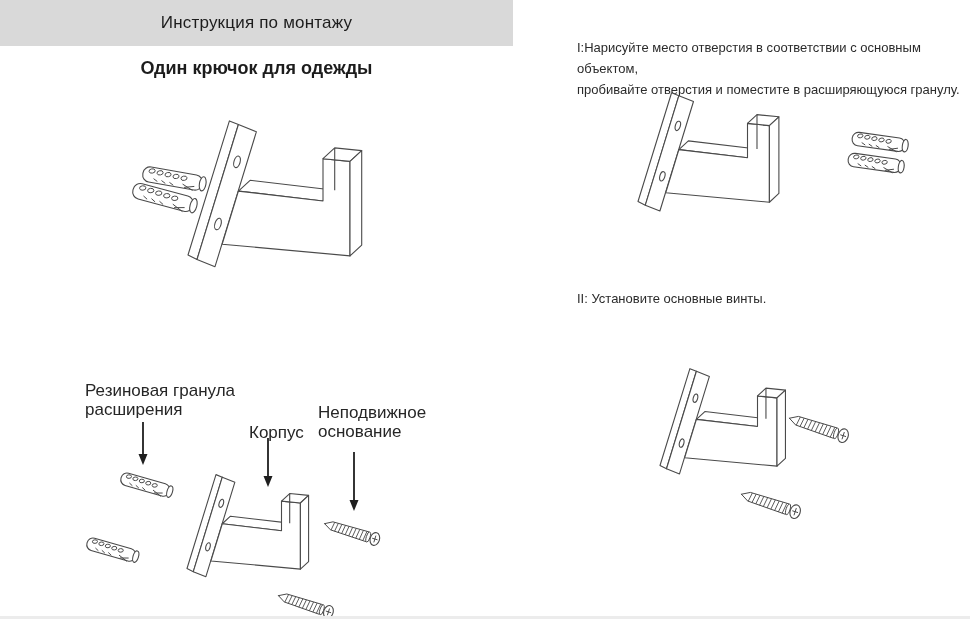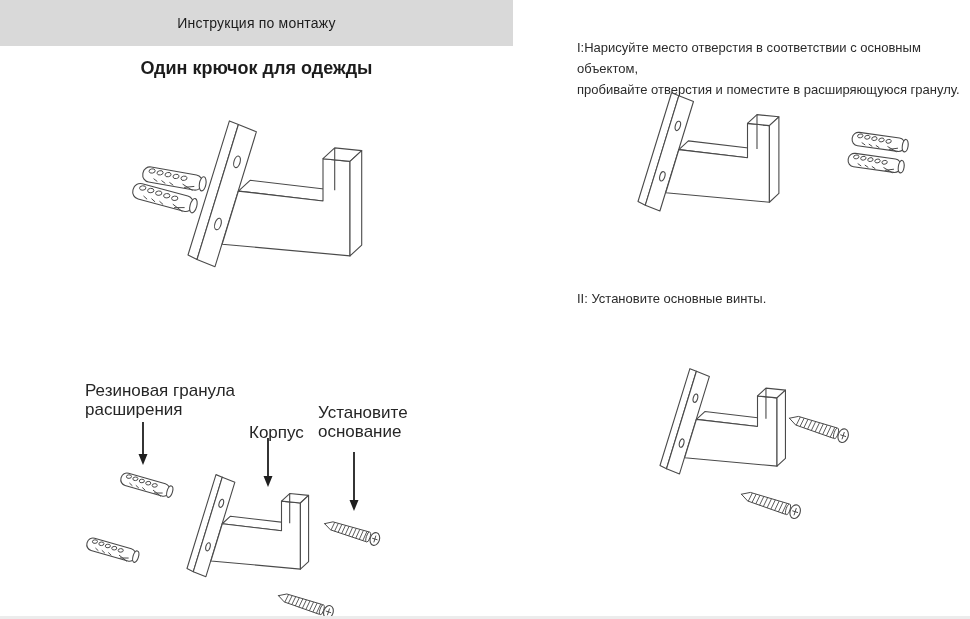--- a/index.html
+++ b/index.html
@@ -12,21 +12,21 @@
   .sheet{
     position:relative;width:970px;height:619px;background:#ffffff;
     font-family:"Liberation Sans",sans-serif;color:var(--text);
     overflow:hidden;
   }
   .header-bar{
     position:absolute;left:0;top:0;width:513px;height:46px;
     background:var(--header-bg);
     display:flex;align-items:center;justify-content:center;
   }
-  .page-title{font-size:14px;font-weight:400;color:#1c1c1c;letter-spacing:.2px;}
+  .page-title{font-size:17px;font-weight:400;color:#1c1c1c;letter-spacing:.2px;}
   .subtitle{
     position:absolute;left:0;top:58px;width:513px;text-align:center;
     font-size:18px;font-weight:700;color:#1c1c1c;
   }
   .label{
     position:absolute;font-size:17px;line-height:19px;color:#262626;
     white-space:pre-line;
   }
   .step{
     position:absolute;font-size:13px;line-height:21px;color:#2b2b2b;
@@ -125,21 +125,21 @@
       <use href="#screw" transform="translate(250,148) rotate(17) scale(0.93)"></use>
     </g>
     <g>
       <use href="#screw" transform="translate(204,220) rotate(18) scale(0.93)"></use>
     </g>
   </svg>
 
   <div class="label" style="left:85px;top:381px">Резиновая гранула
 расширения</div>
   <div class="label" style="left:249px;top:423px">Корпус</div>
-  <div class="label" style="left:318px;top:403px">Установите
+  <div class="label" style="left:318px;top:403px">Неподвижное
 основание</div>
 
   <div class="step" style="left:577px;top:37px">I:Нарисуйте место отверстия в соответствии с основным объектом,
 пробивайте отверстия и поместите в расширяющуюся гранулу.</div>
   <svg class="fig" style="left:632px;top:88px" width="320" height="140">
     <g>
       <use href="#hook" transform="translate(6,4) scale(0.73)"></use>
     </g>
     <g>
       <use href="#anchor" transform="translate(220,42) rotate(8) scale(0.9)"></use>

